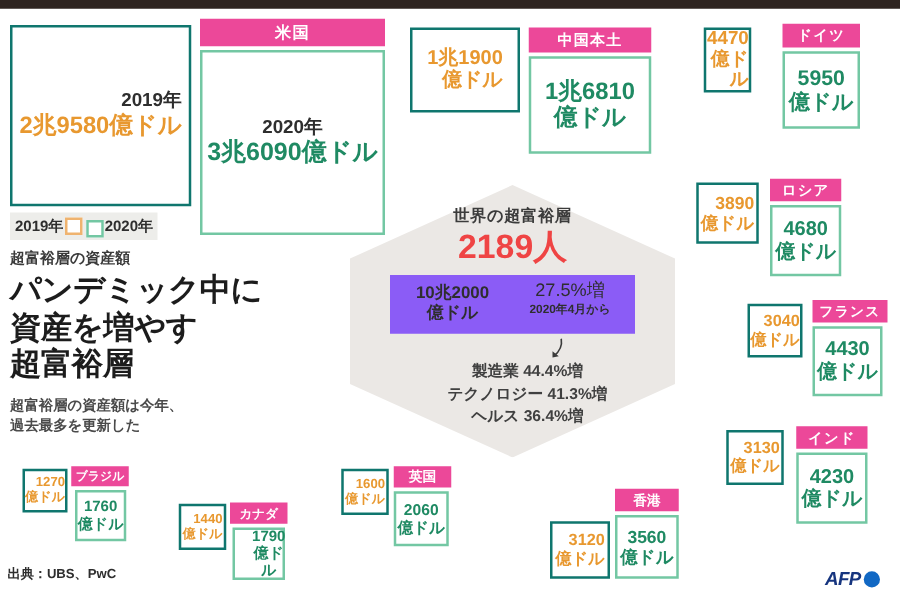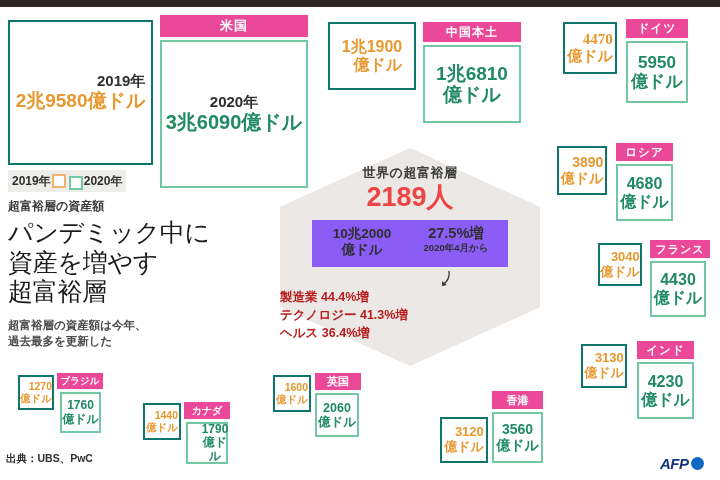--- a/index.html
+++ b/index.html
@@ -19,24 +19,24 @@
   .hex{width:100%;height:100%;background:#ebe8e5;
        clip-path:polygon(50% 0%,100% 27%,100% 73%,50% 100%,0% 73%,0% 27%);}
   .hex-title{position:absolute;left:0;top:16px;width:100%;text-align:center;
        font-size:13px;color:#3b3b3b;font-weight:bold;letter-spacing:.5px;}
   .hex-count{position:absolute;left:0;top:31px;width:100%;text-align:center;
        font-size:27px;color:#ef4444;font-weight:bold;letter-spacing:0px;}
   .hex-whitebox{position:absolute;left:32px;top:72px;width:196px;height:47px;background:#8b5cf6;}
   .wb-left{position:absolute;left:6px;top:6px;width:88px;text-align:center;
        font-size:13.5px;font-weight:bold;color:#2e2e2e;line-height:1.15;}
   .wb-right{position:absolute;left:96px;top:5px;width:96px;text-align:center;color:#2e2e2e;}
-  .wb-right .big{font-size:14.5px;font-weight:bold;display:block;line-height:1.2;}
+  .wb-right .big{font-size:14.5px;font-weight:normal;display:block;line-height:1.2;}
   .wb-right .small{font-size:9.5px;display:block;line-height:1.25;font-weight:bold;}
-  .hex-sectors{position:absolute;left:0;top:140px;width:100%;text-align:left;
-       font-size:12.5px;color:#b91c1c;line-height:1.45;font-weight:bold;}
+  .hex-sectors{position:absolute;left:12px;top:140px;width:100%;text-align:center;
+       font-size:12.5px;color:#404040;line-height:1.45;font-weight:bold;}
   .arrow{position:absolute;left:158px;top:122px;width:14px;height:18px;}
 
   
   .grp{position:absolute;}
   .obox{position:absolute;border:2px solid #0f766e;background:#fff;
         display:flex;align-items:center;justify-content:center;text-align:right;
         color:#e8982f;font-weight:bold;line-height:1.12;box-sizing:border-box;}
   .gbox{position:absolute;border:2px solid #73c7a3;background:#fff;
         display:flex;align-items:center;justify-content:center;text-align:center;
         color:#1f8a63;font-weight:bold;line-height:1.12;box-sizing:border-box;}
@@ -46,21 +46,21 @@
 
   
   .legend{position:absolute;left:8px;top:170px;height:22px;background:#ededea;
           display:flex;align-items:center;padding:0 4px;box-sizing:border-box;}
   .legend span.t{font-size:12px;color:#2e2e2e;font-weight:bold;}
   .lg-o{width:14px;height:14px;border:2px solid #efb36f;background:#fff;box-sizing:border-box;margin-left:1px;}
   .lg-g{width:14px;height:14px;border:2px solid #73c7a3;background:#fff;box-sizing:border-box;margin:6px 1px 0 3px;align-self:flex-start;}
 
   .kicker{position:absolute;left:8px;top:198px;font-size:12px;color:#3b3b3b;font-weight:bold;}
   .headline{position:absolute;left:8px;top:218px;width:250px;font-size:25px;line-height:1.18;
-            color:#1c1c1c;font-weight:normal;letter-spacing:-.3px;}
+            color:#1c1c1c;font-weight:bold;letter-spacing:-.3px;}
   .subtext{position:absolute;left:8px;top:318px;width:230px;font-size:11.5px;line-height:1.35;
             color:#4a4a4a;font-weight:bold;}
   .source{position:absolute;left:6px;top:452px;font-size:10.5px;color:#2e2e2e;font-weight:bold;}
 
   .afp{position:absolute;left:660px;top:455px;display:flex;align-items:center;}
   .afp .txt{font-family:"Liberation Sans",sans-serif;font-style:italic;font-weight:bold;
             font-size:15px;color:#16357f;letter-spacing:-.5px;}
   .afp .dot{width:13px;height:13px;border-radius:50%;background:#1168c4;margin-left:2px;}
 </style>
 </head>
@@ -88,21 +88,21 @@
 
   <div class="grp">
     <div class="obox" style="left:328px;top:22px;width:88px;height:68px;font-size:16px;white-space:pre-line;">1兆1900
 億ドル</div>
     <div class="glabel" style="left:423px;top:22px;width:98px;height:20px;font-size:12px;">中国本土</div>
     <div class="gbox" style="left:423px;top:45px;width:98px;height:78px;font-size:19px;white-space:pre-line;">1兆6810
 億ドル</div>
   </div>
 
   <div class="grp">
-    <div class="obox" style="left:563px;top:22px;width:54px;height:52px;font-size:15px;white-space:pre-line;font-family:Liberation Serif, serif;">4470
+    <div class="obox" style="left:563px;top:22px;width:38px;height:52px;font-size:15px;white-space:pre-line;">4470
 億ドル</div>
     <div class="glabel" style="left:626px;top:19px;width:62px;height:19px;font-size:11.5px;">ドイツ</div>
     <div class="gbox" style="left:626px;top:41px;width:62px;height:62px;font-size:17px;white-space:pre-line;">5950
 億ドル</div>
   </div>
 
   <div class="grp">
     <div class="obox" style="left:557px;top:146px;width:50px;height:49px;font-size:14px;white-space:pre-line;">3890
 億ドル</div>
     <div class="glabel" style="left:616px;top:143px;width:57px;height:18px;font-size:11.5px;">ロシア</div>

